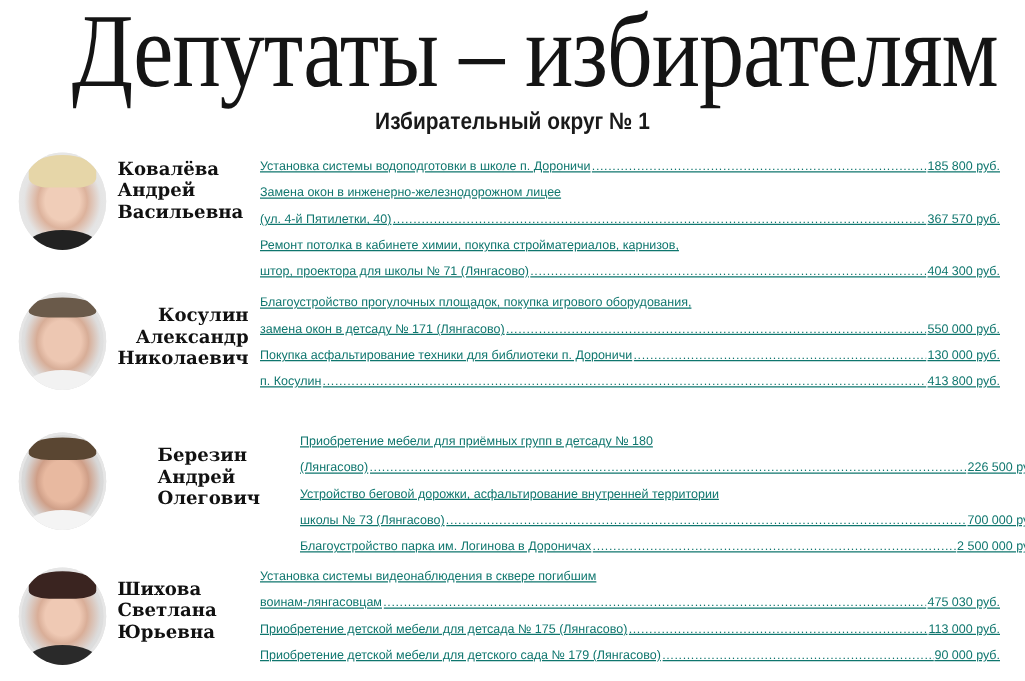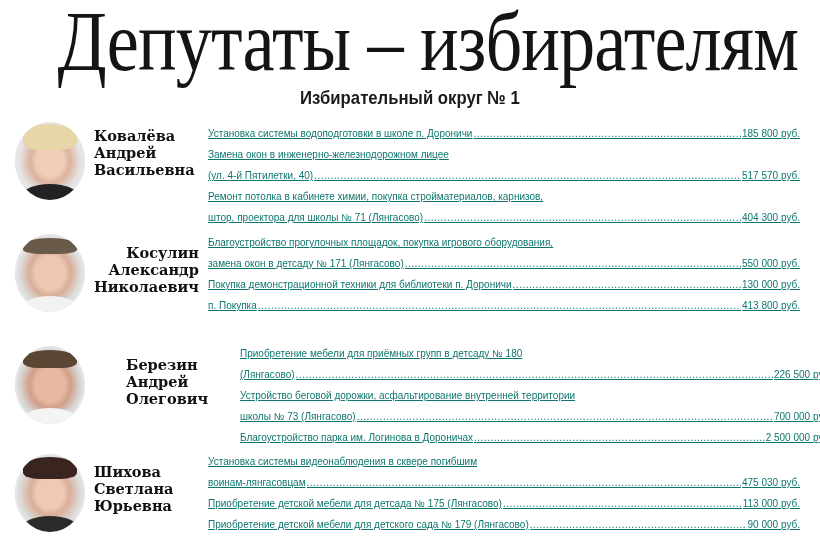--- a/index.html
+++ b/index.html
@@ -67,21 +67,21 @@
           <span class="t">Установка системы водоподготовки в школе п. Дороничи</span>
           <span class="dots"></span>
           <span class="amt">185 800 руб.</span>
         </div>
     </div>
     <div class="item">
       <span class="line">Замена окон в инженерно-железнодорожном лицее</span>
       <div class="last">
           <span class="t">(ул. 4-й Пятилетки, 40)</span>
           <span class="dots"></span>
-          <span class="amt">517 570 руб.</span>
+          <span class="amt">367 570 руб.</span>
         </div>
     </div>
     <div class="item">
       <span class="line">Ремонт потолка в кабинете химии, покупка стройматериалов, карнизов,</span>
       <div class="last">
           <span class="t">штор, проектора для школы № 71 (Лянгасово)</span>
           <span class="dots"></span>
           <span class="amt">404 300 руб.</span>
         </div>
     </div>
@@ -102,28 +102,28 @@
     <div class="item">
       <span class="line">Благоустройство прогулочных площадок, покупка игрового оборудования,</span>
       <div class="last">
           <span class="t">замена окон в детсаду № 171 (Лянгасово)</span>
           <span class="dots"></span>
           <span class="amt">550 000 руб.</span>
         </div>
     </div>
     <div class="item">
       <div class="last">
-          <span class="t">Покупка демонстрационной техники для библиотеки п. Дороничи</span>
+          <span class="t">Покупка асфальтирование техники для библиотеки п. Дороничи</span>
           <span class="dots"></span>
           <span class="amt">130 000 руб.</span>
         </div>
     </div>
     <div class="item">
       <div class="last">
-          <span class="t">п. Покупка</span>
+          <span class="t">п. Косулин</span>
           <span class="dots"></span>
           <span class="amt">413 800 руб.</span>
         </div>
     </div>
   </div>
 </div>
 
 <div class="deputy" style="top:343px;">
   <div class="photo" style="top:3px; background: radial-gradient(ellipse at 50% 50%, #e8b9a0 0 30%, #cf9f88 42%, #d8d8d8 62%, #e9e9e9 100%);">
     <div class="hair" style="background:#5a4632; height:18px; top:4px;"></div>

